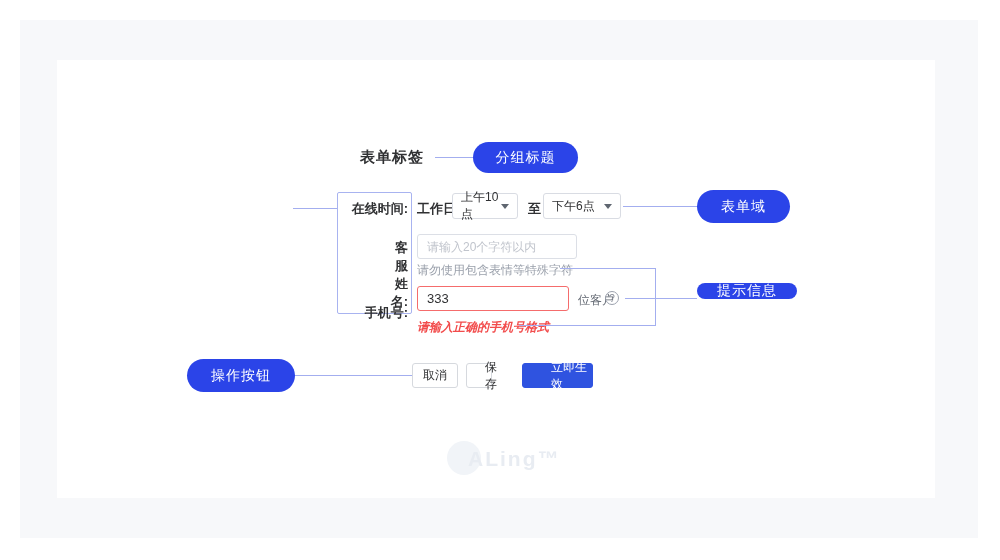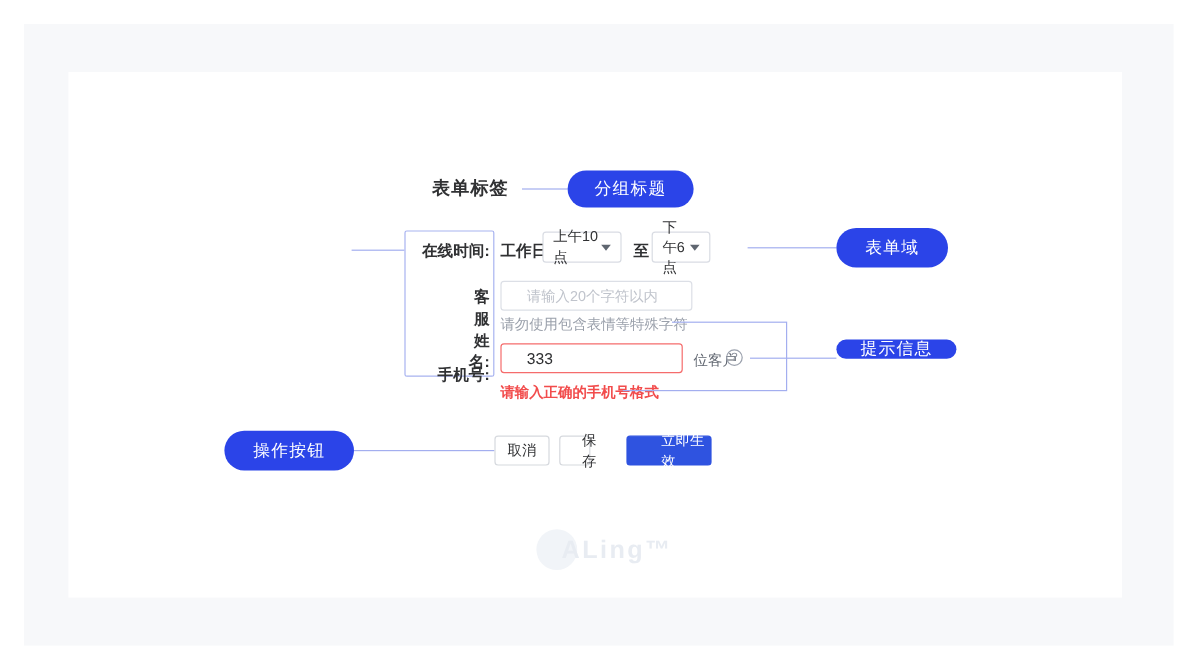--- a/index.html
+++ b/index.html
@@ -12,21 +12,21 @@
   .pill{position:absolute;background:#2b44e8;color:#fff;border-radius:17px;
         display:flex;align-items:center;justify-content:center;font-size:14px;letter-spacing:1px;}
   .cline{position:absolute;background:#a3aeef;}
   .label-box{position:absolute;border:1px solid #a8b3f0;border-radius:2px;background:transparent;}
   .frm-label{position:absolute;font-size:13px;font-weight:bold;color:#303133;text-align:right;width:71px;left:337px;}
   .frm-text{position:absolute;font-size:13px;font-weight:600;color:#303133;}
   .select{position:absolute;height:26px;background:#fff;border:1px solid #d9dce3;border-radius:3px;
           display:flex;align-items:center;justify-content:space-between;padding:0 8px;font-size:12px;color:#303133;cursor:pointer;}
   .caret{width:0;height:0;border-left:4px solid transparent;border-right:4px solid transparent;border-top:5px solid #5f6670;}
   .tinput{position:absolute;height:25px;border:1px solid #dcdfe6;border-radius:3px;background:#fff;
-          font-size:12px;color:#303133;padding:0 21px;outline:none;}
+          font-size:12px;color:#303133;padding:0 9px;outline:none;}
   .tinput::placeholder{color:#c0c4cc;}
   .tinput.error{border-color:#f56c6c;font-size:13px;}
   .hint{position:absolute;font-size:12px;color:#9aa0ab;}
   .err-text{position:absolute;font-size:12px;color:#f24c4c;font-weight:600;}
   .suffix{position:absolute;font-size:12px;color:#606670;}
   .help{position:absolute;width:14px;height:14px;border:1px solid #9ba1ad;border-radius:50%;
         font-size:10px;color:#8a8f9a;display:flex;align-items:center;justify-content:center;cursor:pointer;}
   .btn{position:absolute;height:25px;background:#fff;border:1px solid #d6d9de;border-radius:3px;
        font-size:12px;color:#303133;display:flex;align-items:center;justify-content:center;cursor:pointer;}
   .btn.primary{background:#2f53e0;border-color:#2f53e0;color:#fff;padding-left:28px;}
@@ -47,38 +47,38 @@
   <div class="cline" style="left:293px;top:208px;width:44px;height:1px;"></div>
   <div class="label-box" style="left:337px;top:192px;width:75px;height:122px;"></div>
 
   <div class="frm-label" style="top:200px;">在线时间:</div>
   <div class="frm-text" style="left:417px;top:200px;">工作日</div>
   <div class="select" style="left:452px;top:193px;width:66px;">
     <span>上午10点</span>
     <span class="caret"></span>
   </div>
   <div class="frm-text" style="left:528px;top:200px;">至</div>
-  <div class="select" style="left:543px;top:193px;width:49px;">
+  <div class="select" style="left:543px;top:193px;width:78px;">
     <span>下午6点</span>
     <span class="caret"></span>
   </div>
   <div class="cline" style="left:623px;top:206px;width:74px;height:1px;"></div>
   <div class="pill" style="left:697px;top:190px;width:93px;height:33px;">表单域</div>
 
   <div class="frm-label" style="top:239px;padding-left:48px;">客服姓名:</div>
   <input class="tinput" style="left: 417px; top: 234px; width: 160px;" placeholder="请输入20个字符以内">
   <div class="hint" style="left:417px;top:262px;">请勿使用包含表情等特殊字符</div>
   <div class="cline" style="left:560px;top:268px;width:95px;height:1px;"></div>
 
   <div class="frm-label" style="top:292px;margin-top:12px;">手机号:</div>
   <input class="tinput error" style="left: 417px; top: 286px; width: 152px;" value="333">
   <div class="suffix" style="left:578px;top:292px;">位客户</div>
   <div class="help" style="left:605px;top:291px;">?</div>
   <div class="cline" style="left:625px;top:298px;width:72px;height:1px;"></div>
-  <div class="err-text" style="left:417px;top:319px;">请输入正确的手机号格式</div>
+  <div class="err-text" style="left:417px;top:319px;font-style:italic;">请输入正确的手机号格式</div>
   <div class="cline" style="left:519px;top:325px;width:136px;height:1px;"></div>
   <div class="cline" style="left:655px;top:268px;width:1px;height:58px;"></div>
   <div class="pill" style="left:697px;top:283px;width:100px;height:16px;">提示信息</div>
 
   <div class="pill" style="left:187px;top:359px;width:108px;height:33px;">操作按钮</div>
   <div class="cline" style="left:295px;top:375px;width:117px;height:1px;"></div>
   <div class="btn" style="left:412px;top:363px;width:46px;">取消</div>
   <div class="btn" style="left:466px;top:363px;width:22px;padding-left:24px;">保存</div>
   <div class="btn primary" style="left:522px;top:363px;width:71px;">立即生效</div>
 

